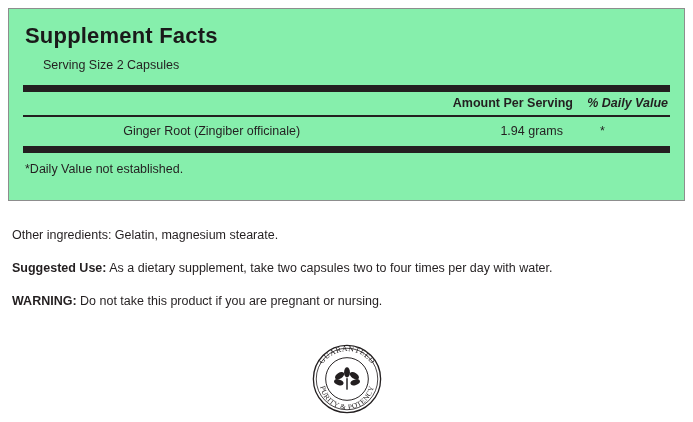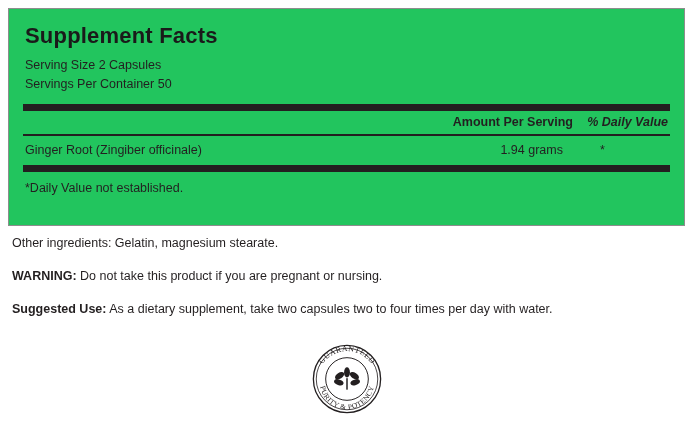--- a/index.html
+++ b/index.html
@@ -23,35 +23,35 @@
   }
 
   
   .panel {
     position: absolute;
     left: 8px;
     top: 8px;
     width: 677px;
     border: 1px solid #8d8d8d;
     box-sizing: border-box;
-    padding: 12px 14px 16px 14px;
-    background: #22c55e;
+    padding: 12px 14px 10px 14px;
+    background: #86efac;
   }
 
   .panel-title {
     font-size: 22px;
     font-weight: bold;
     letter-spacing: 0.2px;
     margin: 2px 0 9px 2px;
     color: #1a1a1a;
   }
 
   .serving-line {
     font-size: 12.5px;
-    margin: 0 0 5px 2px;
+    margin: 0 0 5px 20px;
     color: #231f20;
   }
   .serving-line:last-of-type {
     margin-bottom: 0;
   }
 
   .rule-thick {
     height: 7px;
     background: #231f20;
     margin: 13px 0 0 0;
@@ -64,21 +64,21 @@
 
   .table {
     width: 100%;
     border-collapse: collapse;
   }
   .table th, .table td {
     padding: 0;
     font-weight: normal;
     vertical-align: bottom;
   }
-  .col-name   { width: 58%; text-align: left; }
+  .col-name   { width: 58%; text-align: center; }
   .col-amount { width: 27%; text-align: right; margin-top: 12px; }
   .col-dv     { width: 15%; text-align: right; }
 
   .head-row th {
     font-size: 12.5px;
     font-weight: bold;
     padding: 4px 0 5px 0;
     color: #231f20;
   }
   .head-row th.col-name { padding-left: 2px; }
@@ -101,21 +101,21 @@
 
   
   .below {
     position: absolute;
     left: 10px;
     top: 228px;
     width: 675px;
   }
   .below p {
     font-size: 12.5px;
-    margin: 8px 0 19px 2px;
+    margin: 0 0 19px 2px;
     color: #231f20;
   }
   .below p .lead {
     font-weight: bold;
   }
 
   
   .seal-wrap {
     position: absolute;
     left: 0;
@@ -132,21 +132,20 @@
 </head>
 <body>
 
 <div class="page">
 
   <div class="panel">
 
     <div class="panel-title">Supplement Facts</div>
 
     <div class="serving-line">Serving Size 2 Capsules</div>
-    <div class="serving-line">Servings Per Container 50</div>
 
     <div class="rule-thick"></div>
 
     <table class="table">
       <tbody>
           <tr class="head-row">
         <th class="col-name"></th>
         <th class="col-amount">Amount Per Serving</th>
         <th class="col-dv">% Daily Value</th>
       </tr>
@@ -168,24 +167,24 @@
     <div class="rule-thick" style="margin-top:0"></div>
 
     <div class="footnote">*Daily Value not established.</div>
   </div>
 
   <div class="below">
     <p>
       <span>Other ingredients: Gelatin, magnesium stearate.</span>
     </p>
     <p>
-      <span class="lead">WARNING:</span><span> Do not take this product if you are pregnant or nursing.</span>
+      <span class="lead">Suggested Use:</span><span> As a dietary supplement, take two capsules two to four times per day with water.</span>
     </p>
     <p>
-      <span class="lead">Suggested Use:</span><span> As a dietary supplement, take two capsules two to four times per day with water.</span>
+      <span class="lead">WARNING:</span><span> Do not take this product if you are pregnant or nursing.</span>
     </p>
   </div>
 
   <div class="seal-wrap">
     <svg class="seal" viewBox="0 0 100 100">
       <defs>
         <path id="arcTop" d="M 14,52 A 36,36 0 0 1 86,52" fill="none"></path>
         <path id="arcBottom" d="M 17,54 A 33,33 0 0 0 83,54" fill="none"></path>
       </defs>
       <circle cx="50" cy="50" r="41" fill="none" stroke="#231f20" stroke-width="1.6"></circle>

